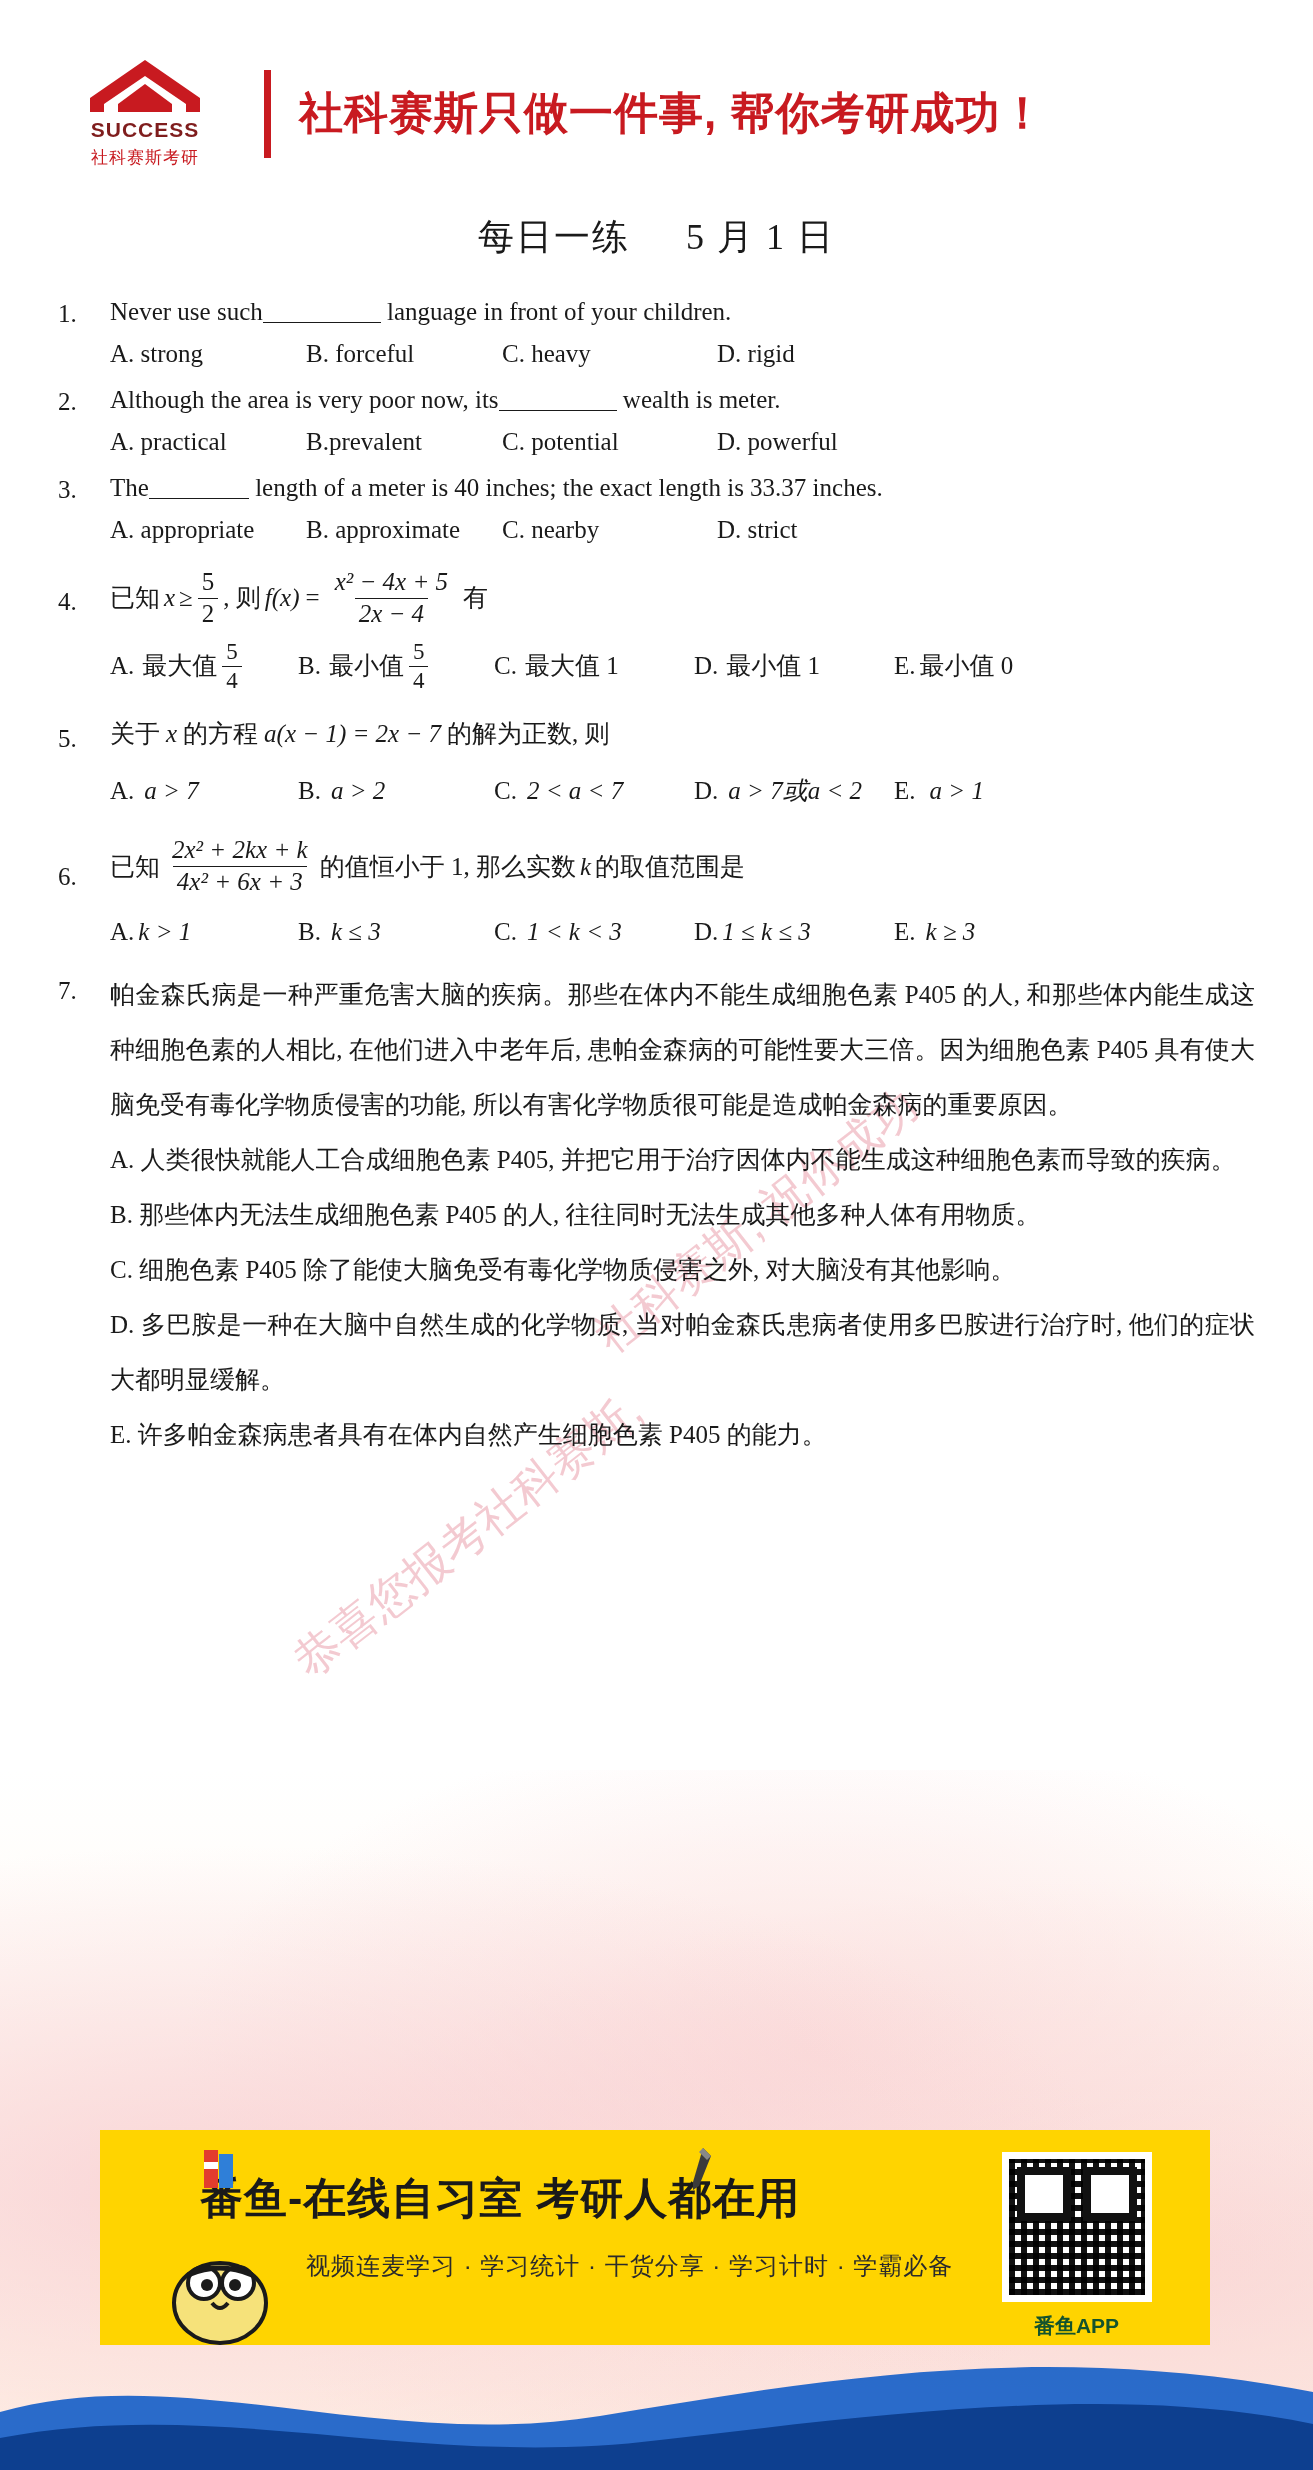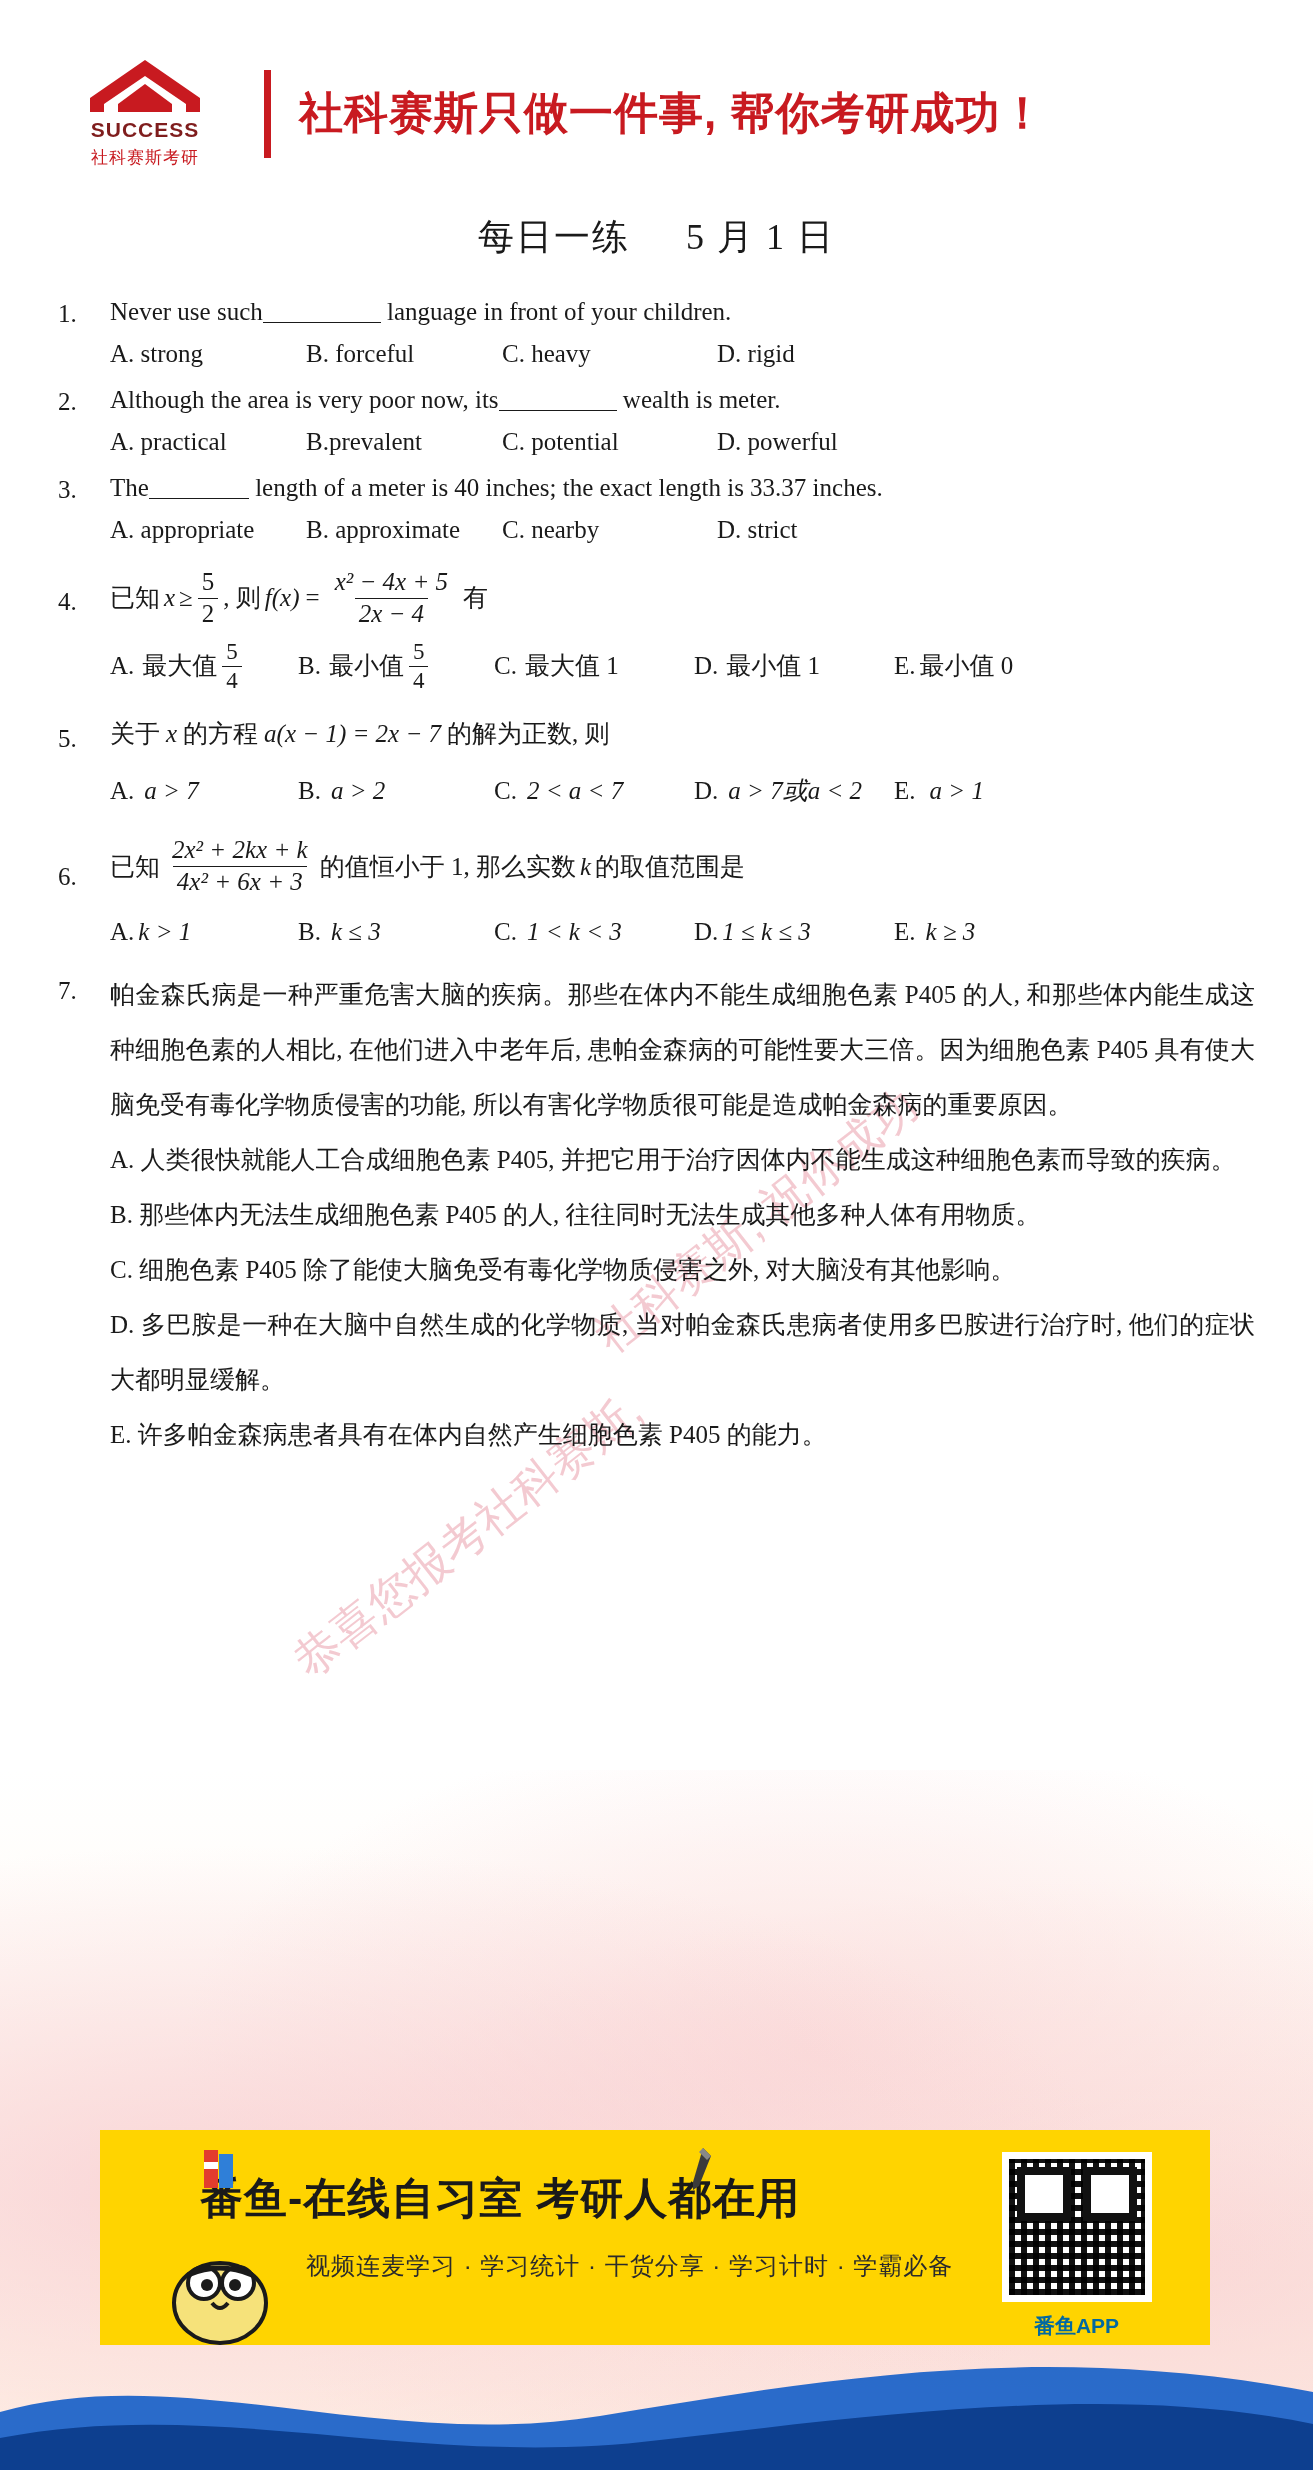--- a/index.html
+++ b/index.html
@@ -238,21 +238,21 @@
   .qr:before,.qr:after{
     content:"";position:absolute;width:38px;height:38px;
     border:8px solid #111;background:#fff;
   }
   .qr:before{ left:8px; top:8px; }
   .qr:after{ right:8px; top:8px; }
   .qr-label{
     font-family:"Liberation Sans", sans-serif;
     font-weight:bold;
     font-size:21px;
-    color:#0369a1;
+    color:#14532d;
     margin-top:10px;
   }
   .ad-bird{
     position:absolute;
     left:22px; bottom:-4px;
     width:120px;height:120px;
   }
   .ad-icon-book{ position:absolute; left:62px; top:-4px; }
   .ad-icon-pencil{ position:absolute; right:250px; top:-6px; }
 </style>

